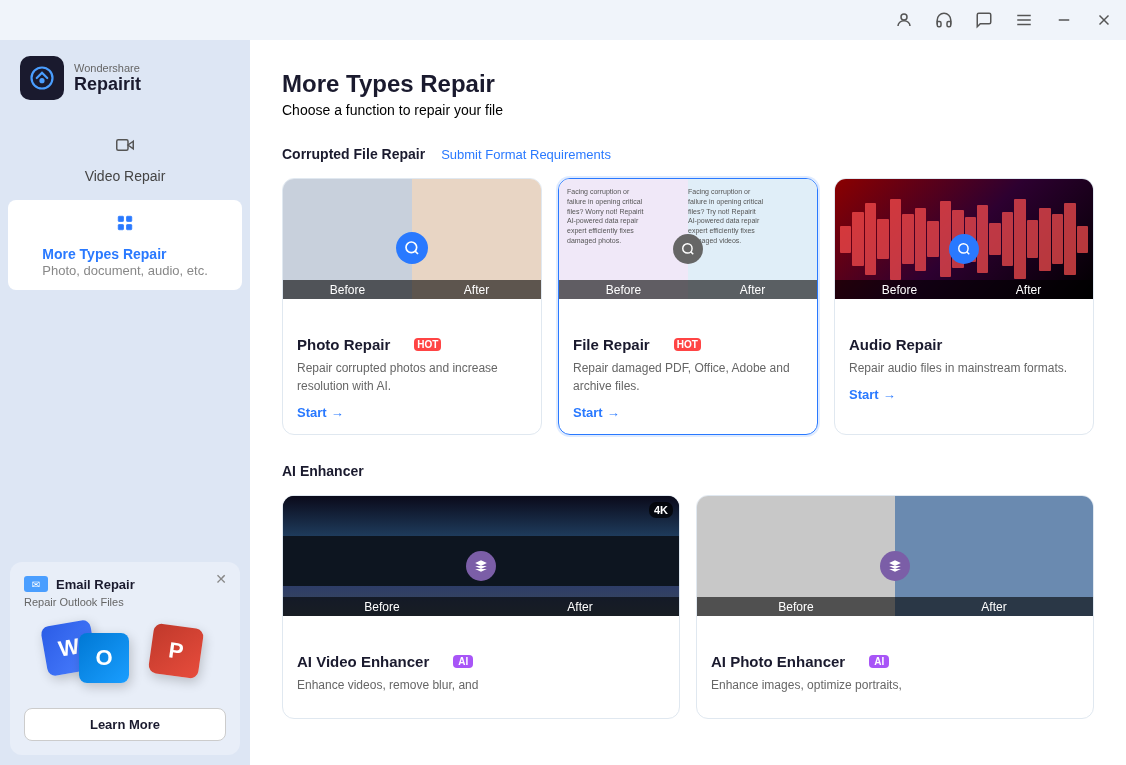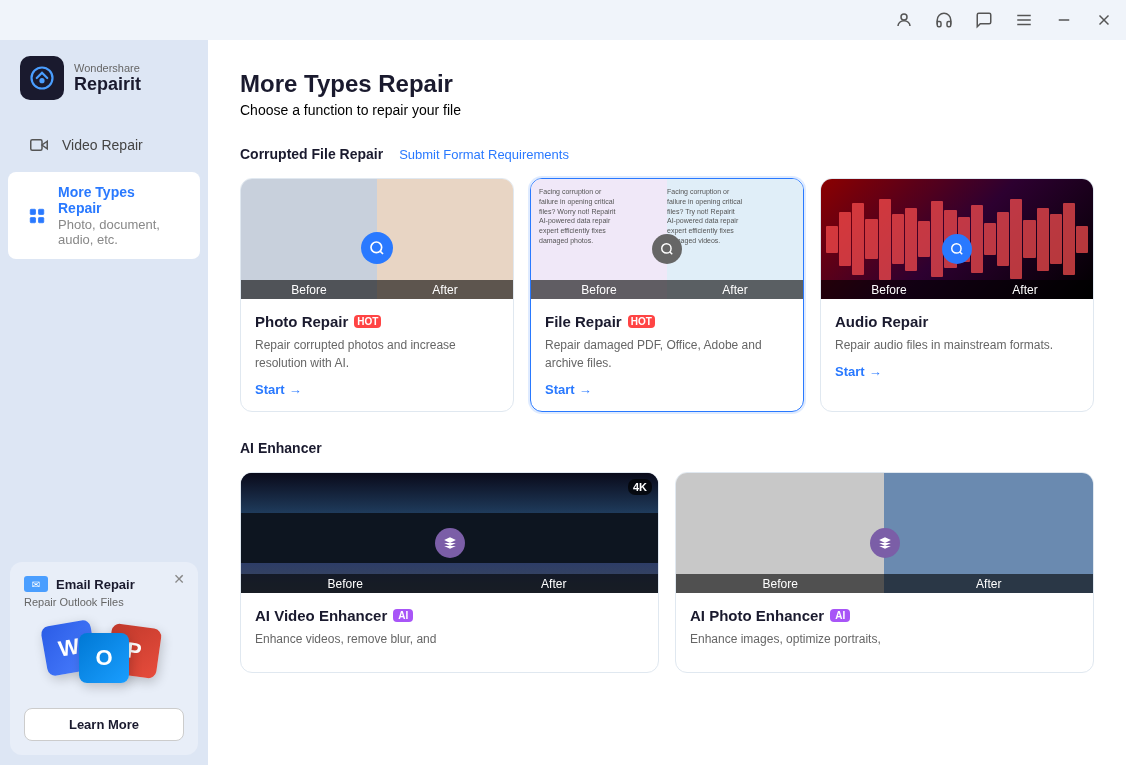--- a/index.html
+++ b/index.html
@@ -25,21 +25,21 @@
 
     
     .app-body {
       display: flex;
       flex: 1;
       overflow: hidden;
     }
 
     
     .sidebar {
-      width: 208px;
+      width: 250px;
       background: #dde6f4;
       display: flex;
       flex-direction: column;
       flex-shrink: 0;
       padding: 16px 0;
       position: relative;
     }
 
     .logo-area {
       display: flex;
@@ -61,20 +61,21 @@
     .nav-item {
       display: flex;
       align-items: center;
       gap: 12px;
       padding: 12px 20px;
       cursor: pointer;
       border-radius: 8px;
       margin: 2px 8px;
       color: #444;
       font-size: 14px;
+      flex-direction: column;
     }
     .nav-item.active {
       background: white;
       color: #2979ff;
       font-weight: 600;
     }
     .nav-item.active .nav-sub { color: #888; font-weight: 400; }
     .nav-icon {
       width: 22px; height: 22px;
       display: flex; align-items: center; justify-content: center;
@@ -199,22 +200,23 @@
       display: flex;
       height: 19px;
     }
     .ba-label {
       flex: 1; display: flex; align-items: center; justify-content: center;
       background: rgba(0,0,0,0.6); color: white; font-size: 12px; font-weight: 500;
     }
     .card-body { padding: 14px; }
     .card-title {
       font-size: 15px; font-weight: 700; color: #1a1a2e;
-      display: flex; align-items: center; gap: 6px;
+      display: flex; align-items: center; gap: 24px;
       margin-bottom: 6px;
+      margin-top: 23px;
     }
     .badge-hot {
       background: #ff4444; color: white;
       font-size: 10px; font-weight: 700;
       padding: 1px 3px; border-radius: 4px;
     }
     .badge-ai {
       background: #a855f7; color: white;
       font-size: 10px; font-weight: 700;
       padding: 1px 5px; border-radius: 4px;

